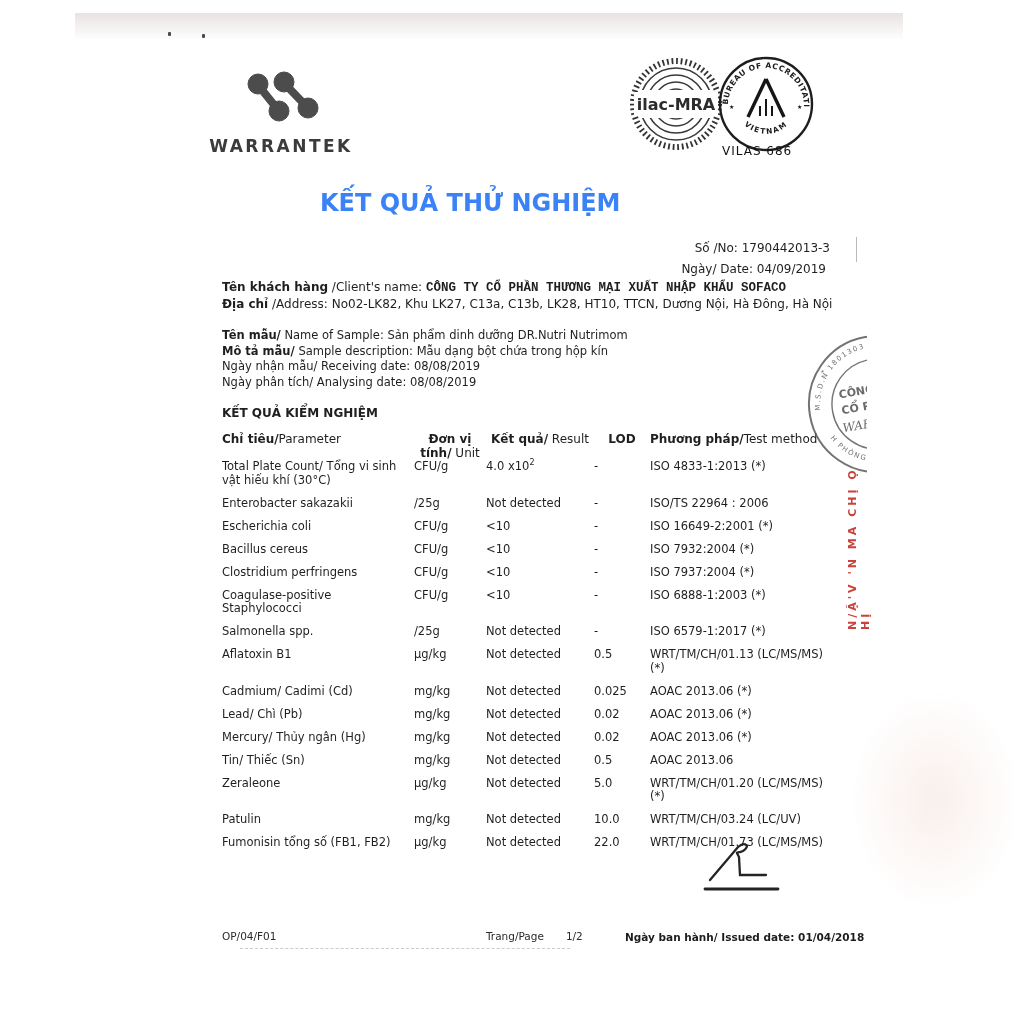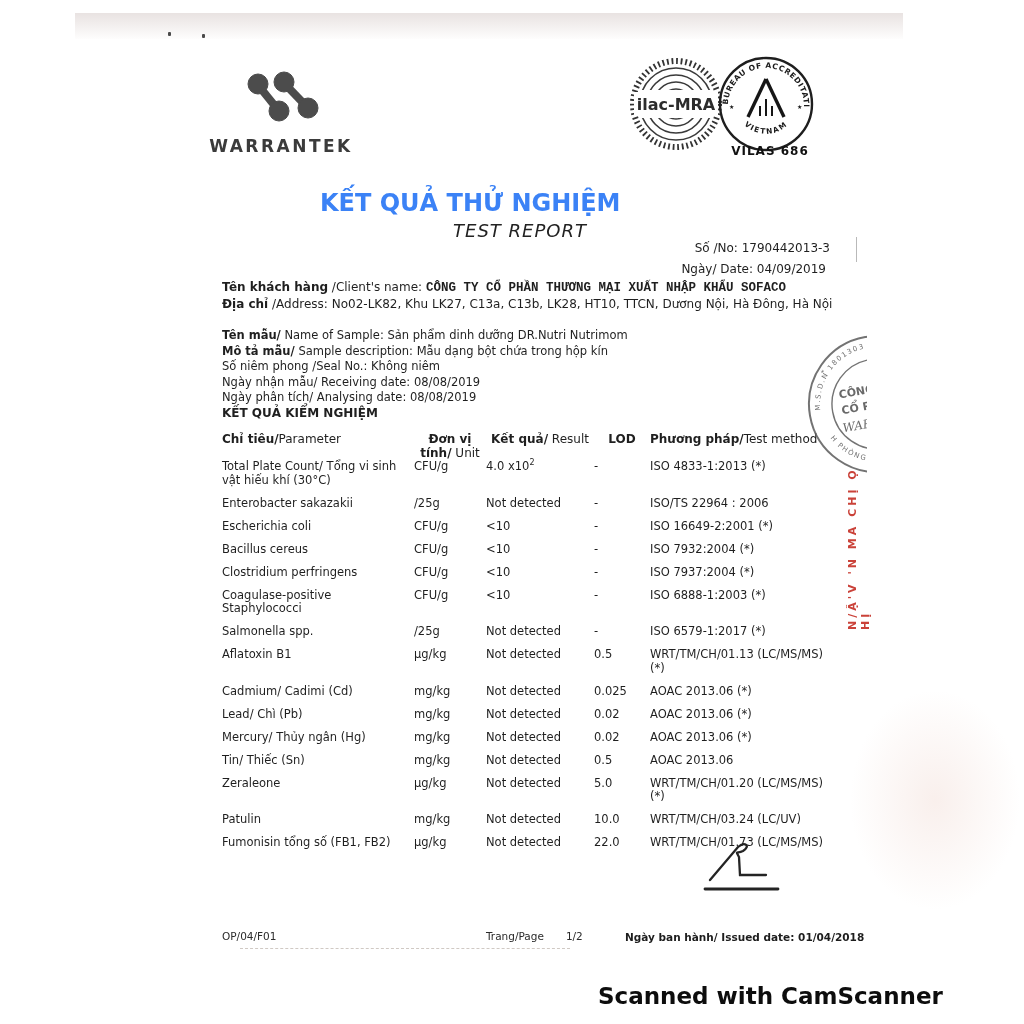--- a/index.html
+++ b/index.html
@@ -14,22 +14,22 @@
   .s1{left:168px;top:32px;} .s2{left:202px;top:34px;}
   .vline{position:absolute;left:856px;top:237px;width:1px;height:25px;background:#9b9b9b;opacity:.7;}
 
   
   .wk-block{position:absolute;left:206px;top:68px;width:150px;text-align:center;}
   .wk-text{margin-top:2px;font-size:17px;font-weight:bold;letter-spacing:2.5px;color:#3b3b3b;}
 
   
   .ilac{position:absolute;left:629px;top:57px;width:94px;height:94px;}
   .boa{position:absolute;left:716px;top:54px;width:100px;height:100px;}
-  .vilas{position:absolute;left:722px;top:144px;width:96px;text-align:center;
-         font-size:12px;font-weight:bold;letter-spacing:1px;color:#111;}
+  .vilas{position:absolute;left:722px;top:144px;width:96px;
+         font-size:12px;font-weight:normal;letter-spacing:1px;color:#111;}
 
   
   .title-vi{position:absolute;left:320px;top:189px;width:400px;text-align:left;
             font-size:24px;font-weight:bold;color:#3b82f6;}
   .title-en{position:absolute;left:320px;top:220px;width:400px;text-align:center;
             font-size:18px;font-style:italic;letter-spacing:1px;color:#222;}
   .meta-no{position:absolute;right:194px;top:241px;font-size:12px;}
   .meta-date{position:absolute;right:198px;top:262px;font-size:12px;margin-left:32px;}
 
   
@@ -145,35 +145,33 @@
         <path d="M50 25 L32 63" stroke-width="3.4"></path>
         <path d="M44 52 V 62" stroke-width="2"></path>
         <path d="M50 45 V 62" stroke-width="2"></path>
         <path d="M56 52 V 62" stroke-width="2"></path>
       </g>
     </svg>
   </div>
   <div class="vilas">VILAS 686</div>
 
   <div class="title-vi">KẾT QUẢ THỬ NGHIỆM</div>
-  <div class="title-en">TEST REPORT</div>
   <div class="meta-no">Số /No: 1790442013-3</div>
   <div class="meta-date">Ngày/ Date: 04/09/2019</div>
 
   <div class="client-name">
     <b>Tên khách hàng</b><span> /Client's name: </span><b class="val">CÔNG TY CỔ PHẦN THƯƠNG MẠI XUẤT NHẬP KHẨU SOFACO</b>
   </div>
   <div class="client-addr">
     <b>Địa chỉ</b><span> /Address: </span><span>No02-LK82, Khu LK27, C13a, C13b, LK28, HT10, TTCN, Dương Nội, Hà Đông, Hà Nội</span>
   </div>
 
   <div class="sample-block" id="sample-block">
       <div><b>Tên mẫu/</b><span> Name of Sample: Sản phẩm dinh dưỡng DR.Nutri Nutrimom</span></div>
       <div><b>Mô tả mẫu/</b><span> Sample description: Mẫu dạng bột chứa trong hộp kín</span></div>
-      <div><b></b><span>Số niêm phong /Seal No.: Không niêm</span></div>
       <div><b></b><span>Ngày nhận mẫu/ Receiving date: 08/08/2019</span></div>
       <div><b></b><span>Ngày phân tích/ Analysing date:  08/08/2019</span></div>
     </div>
 
   <div class="section-title">KẾT QUẢ KIỂM NGHIỆM</div>
   <div class="t-head" id="t-head">
       <div class="c0"><b>Chỉ tiêu/</b><span>Parameter</span></div>
       <div class="c1"><b>Đơn vị tính/</b><span> Unit</span></div>
       <div class="c2"><b>Kết quả/</b><span> Result</span></div>
       <div class="c3"><b>LOD</b><span></span></div>
@@ -319,15 +317,14 @@
         <text x="44" y="62" font-size="11" font-weight="bold" fill="#4f4f4f">CÔNG</text>
         <text x="44" y="78" font-size="11" font-weight="bold" fill="#4f4f4f">CỔ P</text>
         <text x="42" y="96" font-size="12" font-style="italic" font-family="DejaVu Serif, serif" fill="#4f4f4f">WARR</text>
         <text x="30" y="36" font-size="7" fill="#565656">*</text>
       </g>
     </svg>
   </div>
 
   <div class="red-frag">N/Ậ'V 'N MA CHỊ Ọ HỊ</div>
 
-  <div class="camscanner">Scanned with CamScanner</div>
 
 </div>
 
 </body></html>

